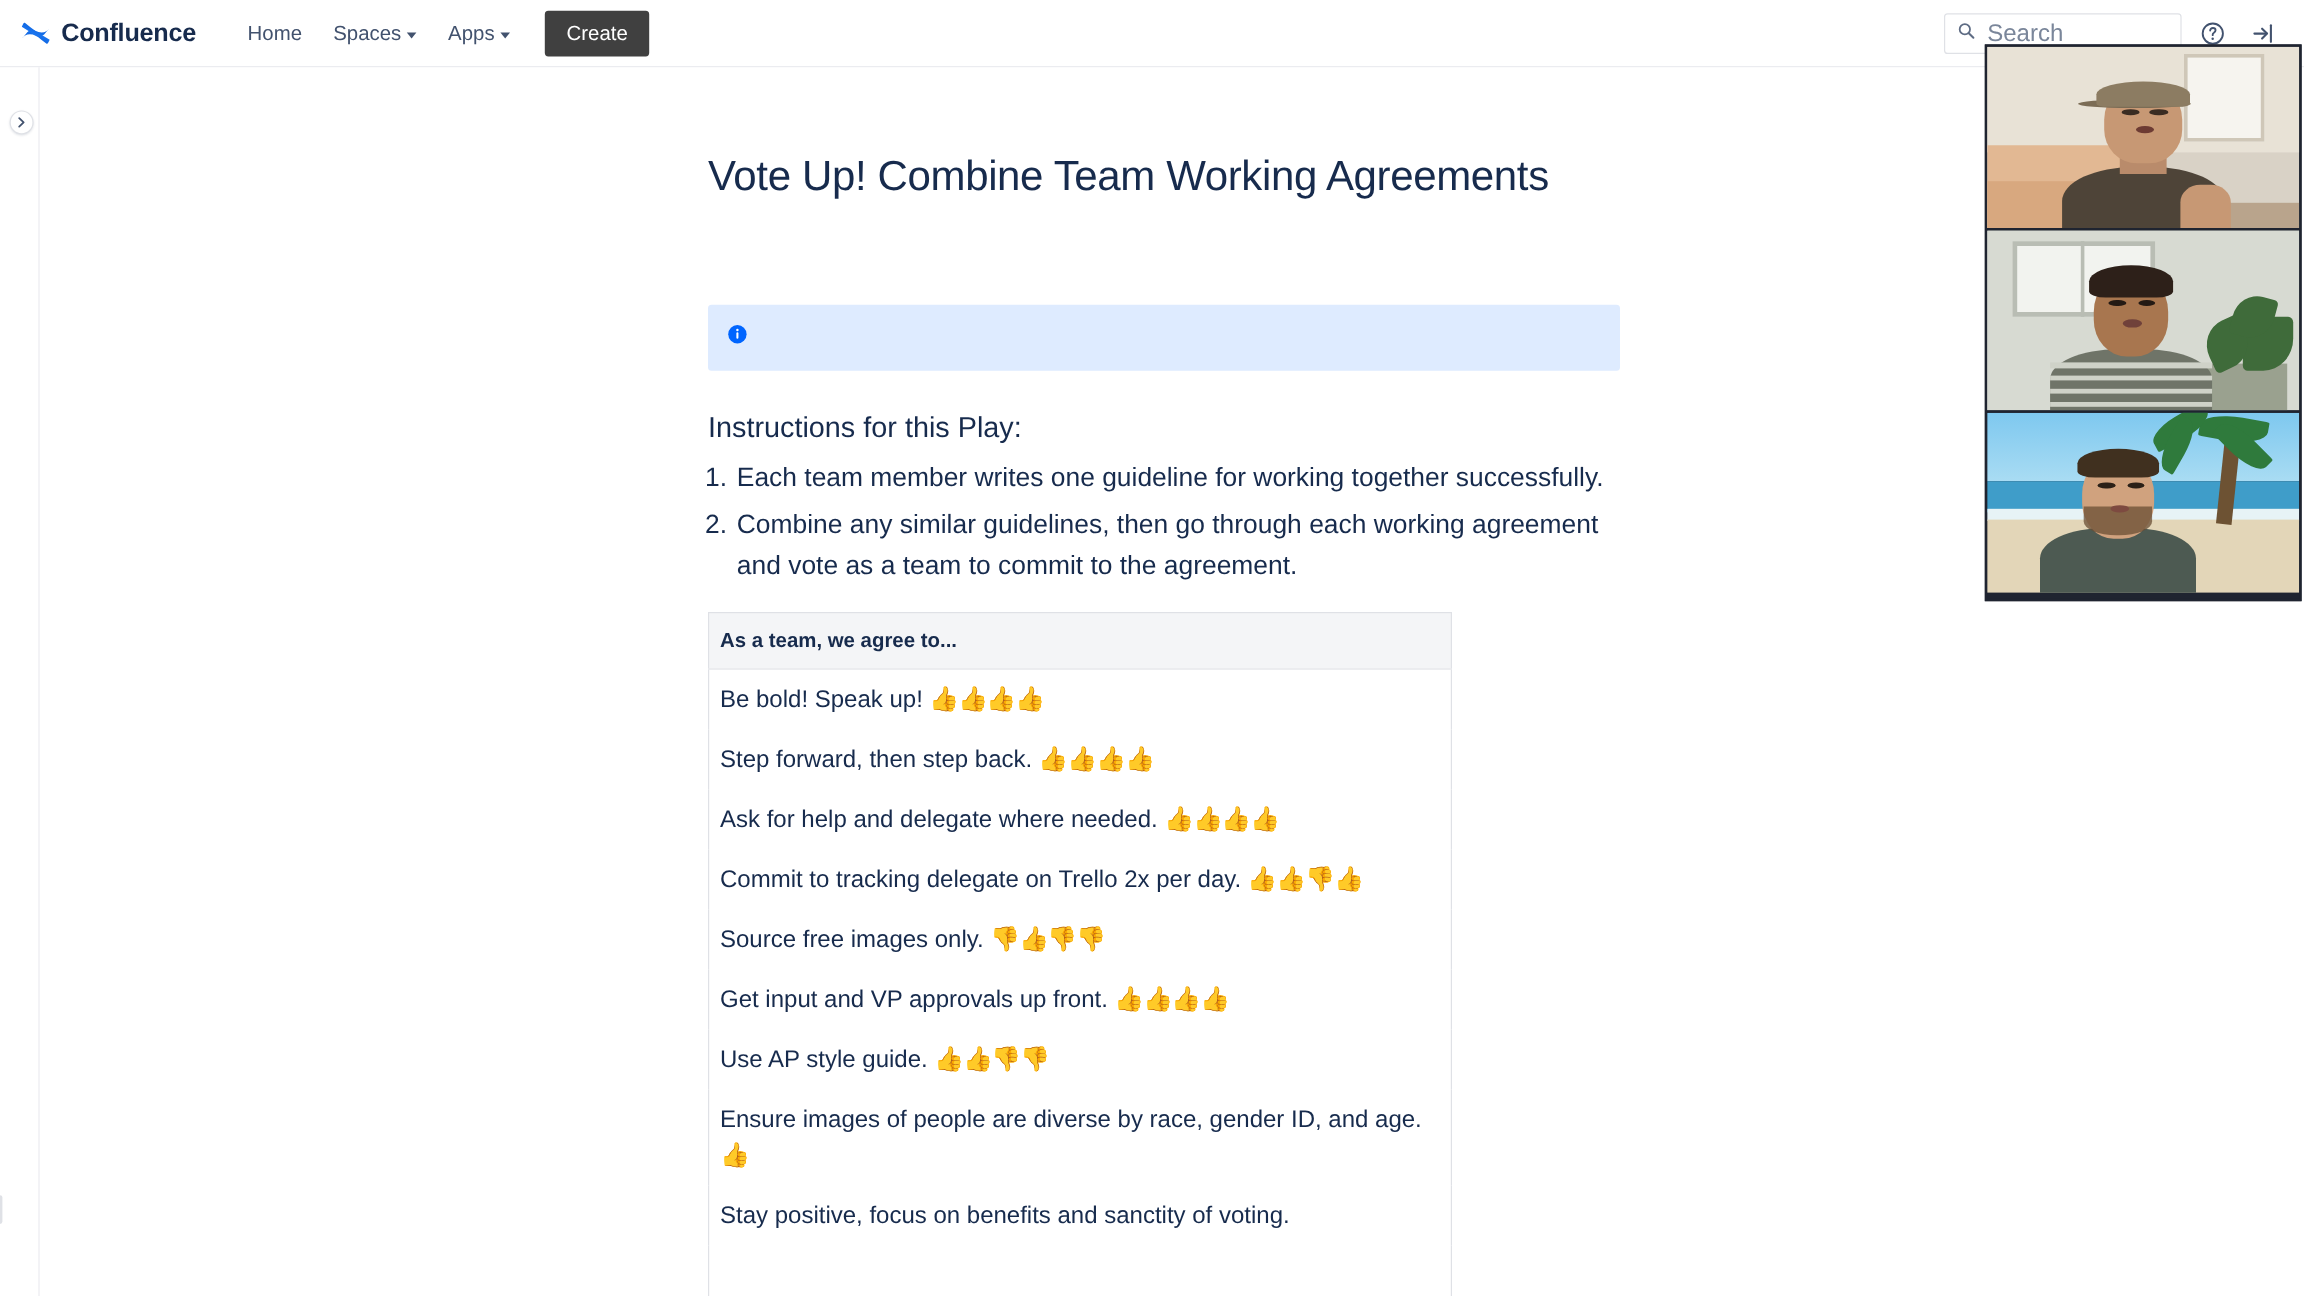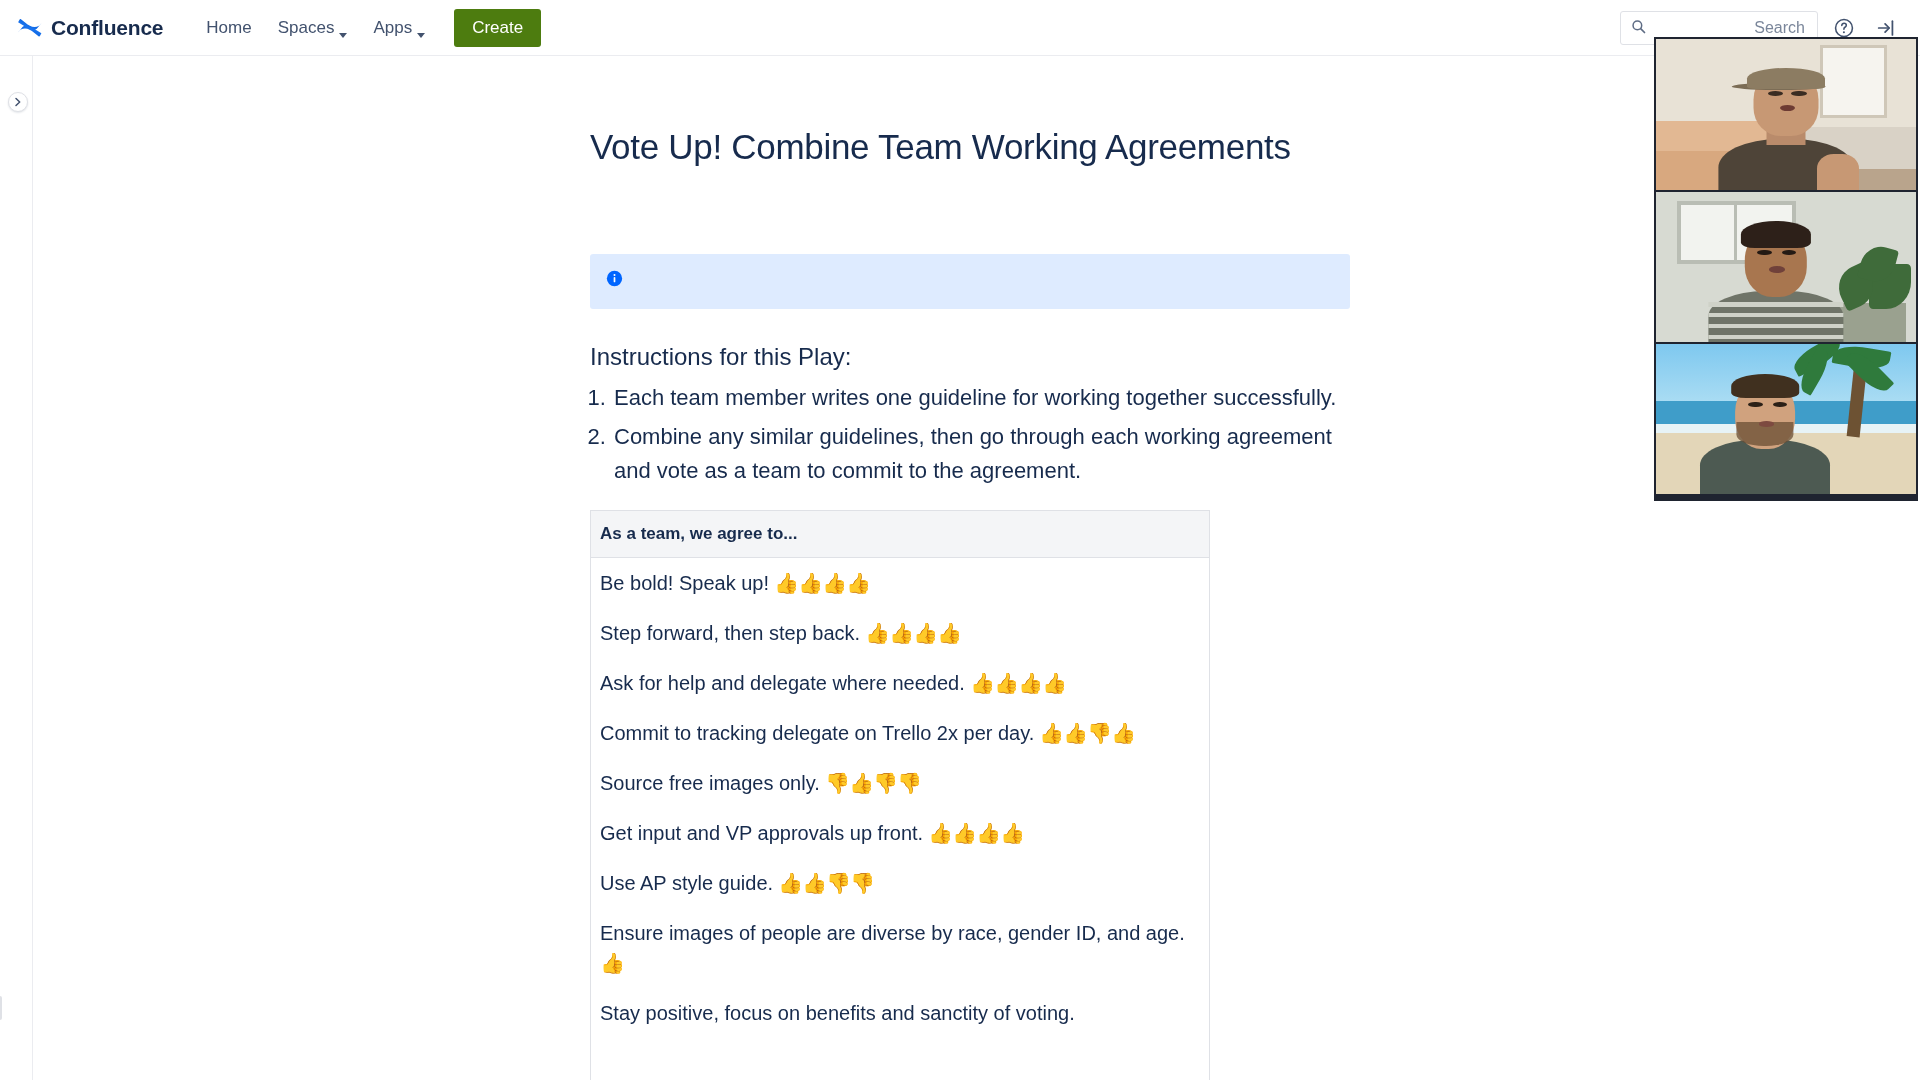--- a/index.html
+++ b/index.html
@@ -24,57 +24,56 @@
     z-index: 5;
   }
   .brand { display: flex; align-items: center; gap: 9px; margin-right: 32px; }
   .brand-logo { width: 24px; height: 24px; display: block; }
   .brand-name {
     font-size: 21px; font-weight: bold; letter-spacing: -0.2px;
     color: #172b4d;
   }
   .nav-items { display: flex; align-items: center; gap: 4px; }
   .nav-item {
-    display: flex; align-items: flex-end; gap: 5px;
+    display: flex; align-items: center; gap: 5px;
     font-size: 17px; color: #42526e;
     padding: 7px 11px; border-radius: 3px; cursor: pointer;
     white-space: nowrap;
   }
   .chev {
     width: 0; height: 0;
     border-left: 4.5px solid transparent;
     border-right: 4.5px solid transparent;
     border-top: 5px solid #42526e;
     display: inline-block; margin-top: 3px;
   }
   .create-btn {
-    background: #4d7c0f; color: #ffffff;
+    background: #404040; color: #ffffff;
     font-size: 17px; font-weight: 500;
     border: none; border-radius: 3px;
     padding: 9px 18px; margin-left: 14px;
     cursor: pointer; font-family: "Liberation Sans", sans-serif;
   }
   .nav-right {
     position: absolute; right: 18px; top: 0; height: 56px;
     display: flex; align-items: center; gap: 10px;
   }
   .search-box {
     display: flex; align-items: center; gap: 8px;
     width: 198px; height: 34px;
     border: 1px solid #dfe1e6; border-radius: 3px;
     background: #ffffff; padding: 0 10px;
     cursor: text;
   }
   .search-box svg { flex: 0 0 auto; }
   .search-input {
     border: none; outline: none; background: transparent;
-    font-size: 16px; color: #14532d;
+    font-size: 20px; color: #14532d;
     font-family: "Liberation Sans", sans-serif;
     width: 100%;
-    text-align: right;
   }
   .search-input::placeholder { color: #7a869a; }
   .icon-btn {
     width: 32px; height: 32px; border-radius: 50%;
     display: flex; align-items: center; justify-content: center;
     cursor: pointer; color: #42526e;
   }
 
   
   .sidebar-rail {

